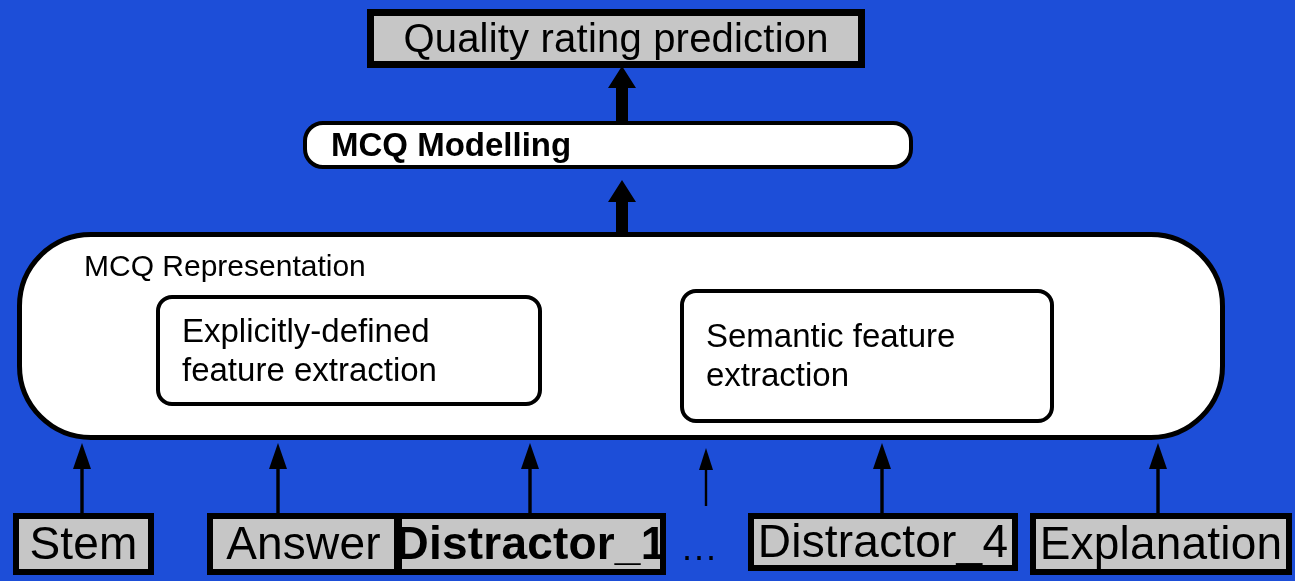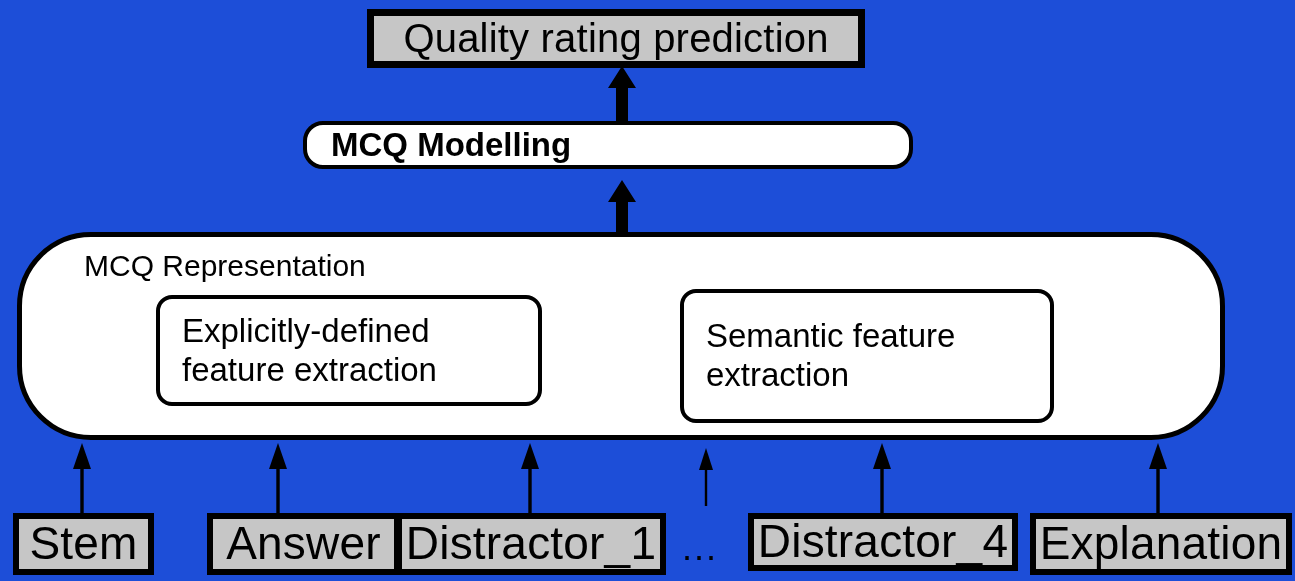--- a/index.html
+++ b/index.html
@@ -178,21 +178,21 @@
   </div>
 
   <div class="node grey-box" style="left:13px; top:513px; width:141px; height:62px;">
     <span>Stem</span>
   </div>
 
   <div class="node grey-box" style="left:180px; top:513px; width:193px; height:62px;margin-left:27px;">
     <span>Answer</span>
   </div>
 
-  <div class="node grey-box" style="left:396px; top:513px; width:270px; height:62px;">
+  <div class="node grey-box" style="left:396px; top:513px; width:270px; height:62px;font-weight:bold;">
     <span>Distractor_1</span>
   </div>
 
   <div class="ellipsis" style="left:682px; top:527px;">...</div>
 
   <div class="node grey-box" style="left:748px; top:513px; width:270px; height:58px;">
     <span>Distractor_4</span>
   </div>
 
   <div class="node grey-box" style="left:1030px; top:513px; width:262px; height:62px;text-align:center;">

